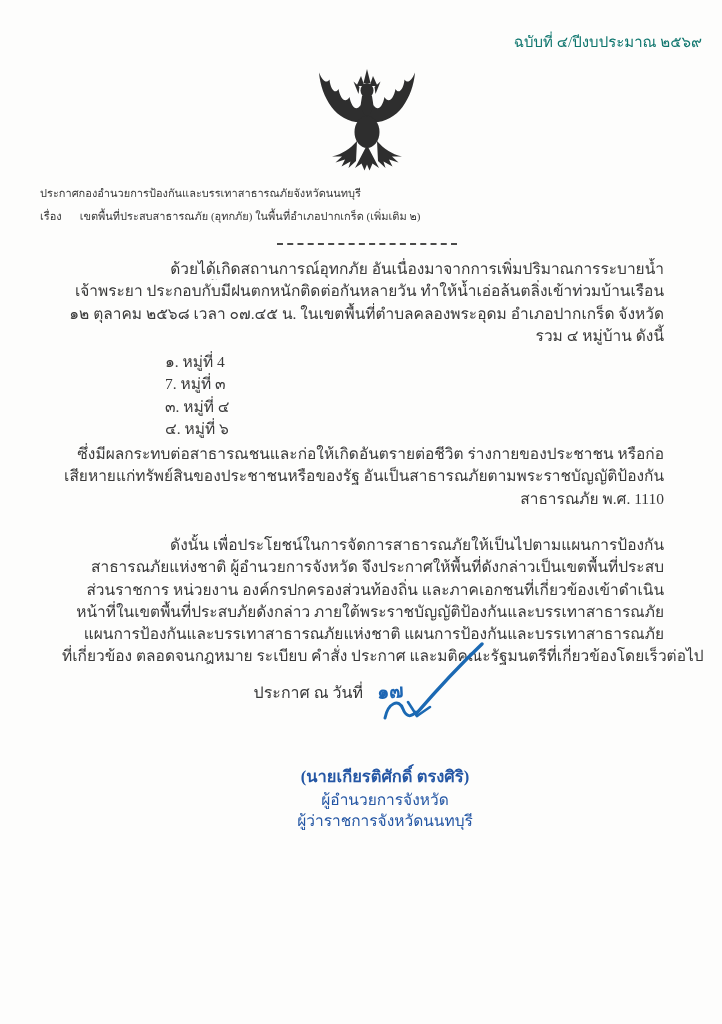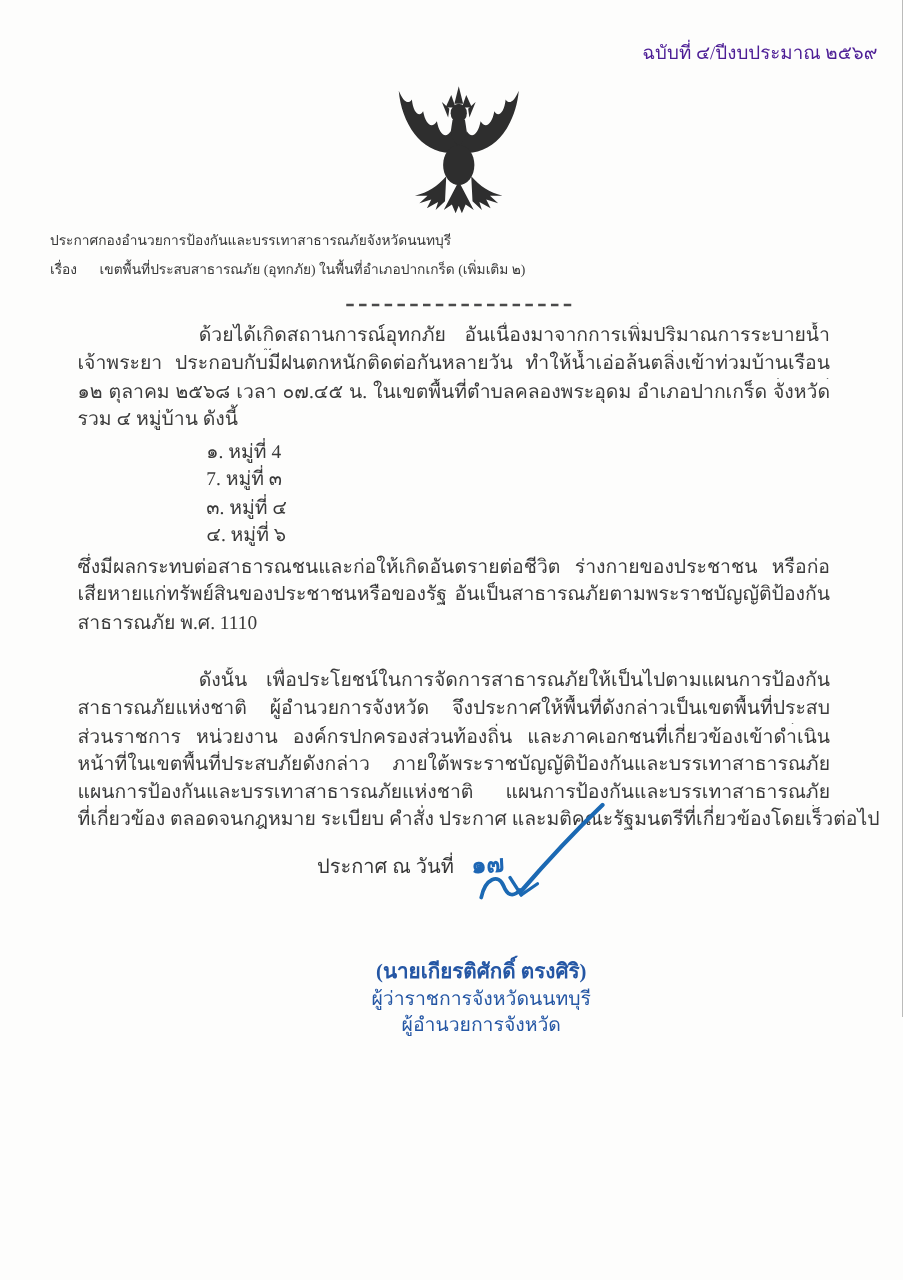--- a/index.html
+++ b/index.html
@@ -7,36 +7,36 @@
     position:relative;
     width:722px;height:1024px;
     margin:0 auto;
     background:#fdfdfc;
     font-family:"Liberation Serif","DejaVu Sans",serif;
     color:#3a3a3a;
     overflow:hidden;
   }
   .edition{
     position:absolute;top:30px;right:20px;
-    font-size:15px;color:#4c1d95;
+    font-size:15px;color:#0f766e;
   }
   .emblem{
     position:absolute;left:312px;top:68px;width:110px;height:104px;
   }
   .title-block{
     position:absolute;left:40px;top:182px;width:660px;
     text-align:left;font-size:11px;color:#383838;line-height:23px;
   }
   .subject-line .subject-prefix{margin-right:18px;}
   .divider-dashes{
     position:absolute;left:277px;top:243px;width:180px;height:0;
     border-top:2px dashed #4a4a4a;
   }
   .bodytext{position:absolute;left:62px;width:602px;font-size:15.5px;color:#3a3a3a;}
-  .bodytext .ln{height:22.3px;line-height:22.3px;white-space:nowrap;}
+  .bodytext .ln{height:22.3px;line-height:22.3px;white-space:nowrap;text-align:right;}
   .jline{text-align:justify;text-align-last:justify;white-space:normal !important;height:22.3px;overflow:hidden;}
   .indent1{padding-left:97px;}
   .para1{top:258px;}
   .villages{position:absolute;left:165px;top:351px;font-size:15.5px;}
   .villages .ln{height:22.3px;line-height:22.3px;}
   .para2{top:443px;}
   .para3{top:534px;}
   .date-line{
     position:absolute;left:0;top:676px;width:620px;
     display:flex;justify-content:center;align-items:baseline;
@@ -138,17 +138,17 @@
     <g fill="none" stroke="#1b69b3" stroke-linecap="round" stroke-linejoin="round">
       <path d="M10,76 C13,61 24,56 28,67 C30.5,73.5 35,76.5 41,70" stroke-width="3"></path>
       <path d="M41,72 C60,50 86,22 107,2" stroke-width="3.4"></path>
       <path d="M42,74 L33,60" stroke-width="2.6"></path>
       <path d="M42,74 L55,65" stroke-width="2.6"></path>
     </g>
   </svg>
 
   <div class="signer-block">
     <div class="signer-name">(นายเกียรติศักดิ์  ตรงศิริ)</div>
+    <div>ผู้อำนวยการจังหวัด</div>
     <div>ผู้ว่าราชการจังหวัดนนทบุรี</div>
-    <div>ผู้อำนวยการจังหวัด</div>
   </div>
 
 </div>
 
 </body></html>

